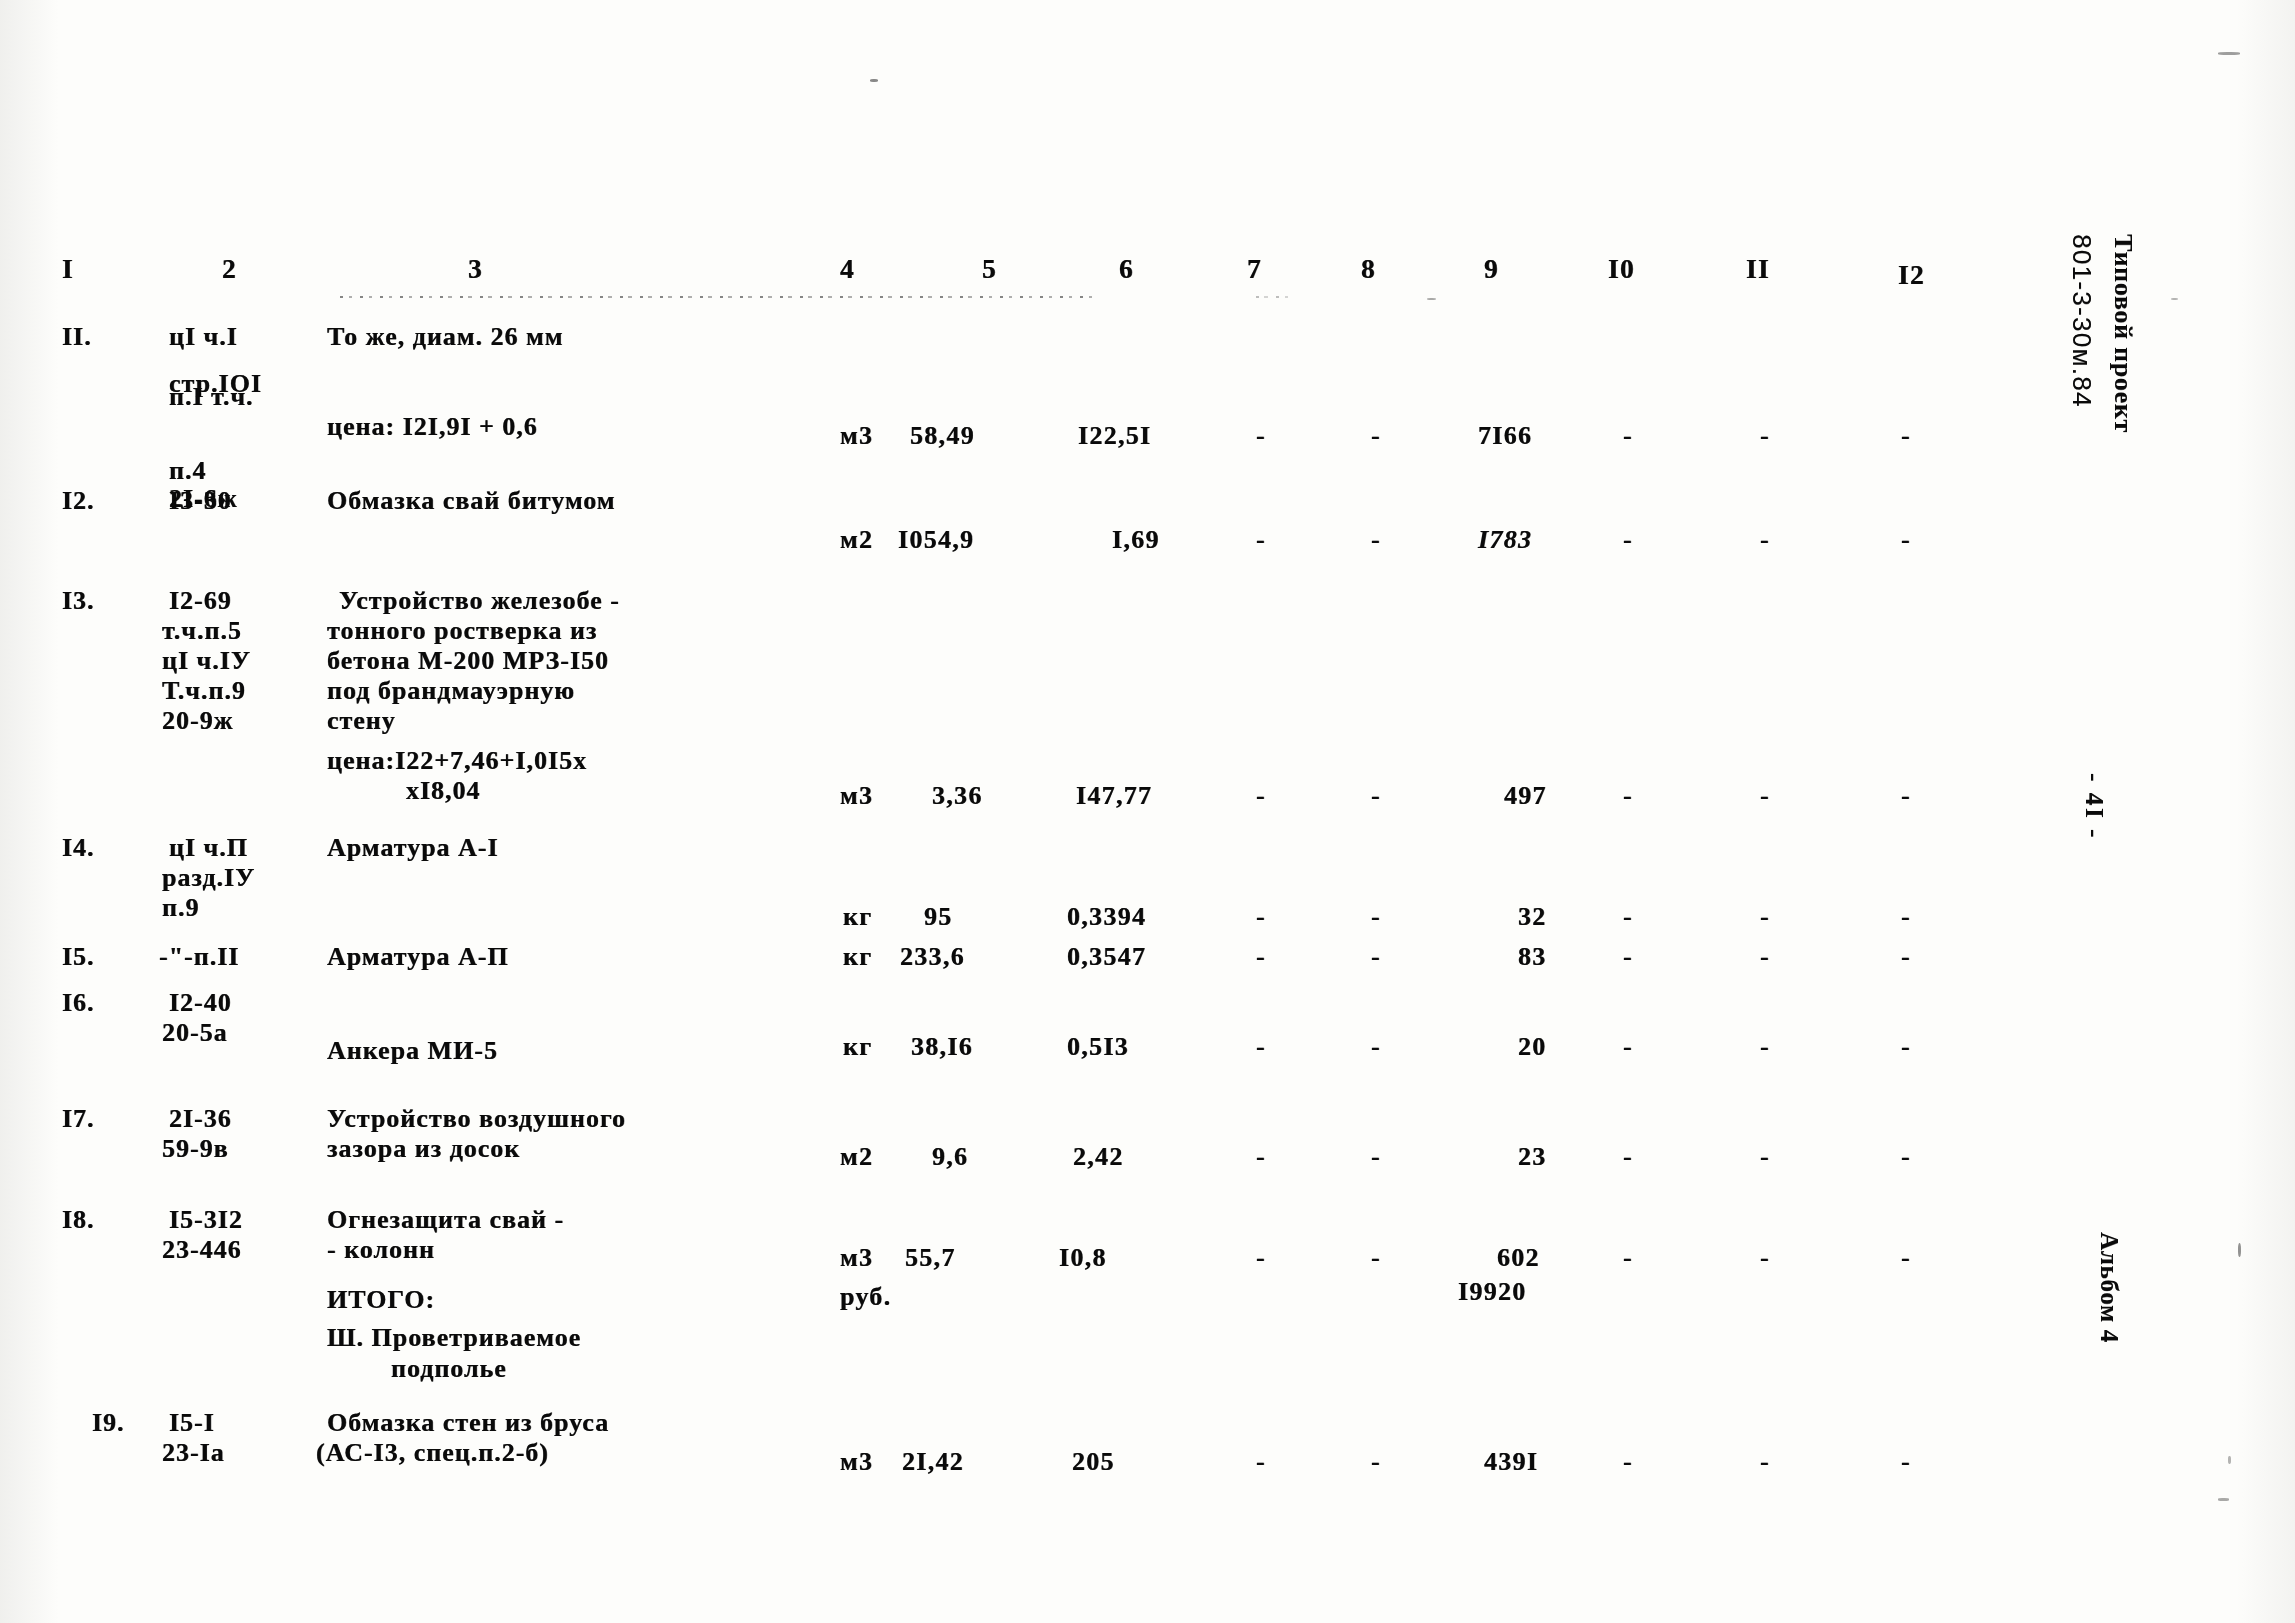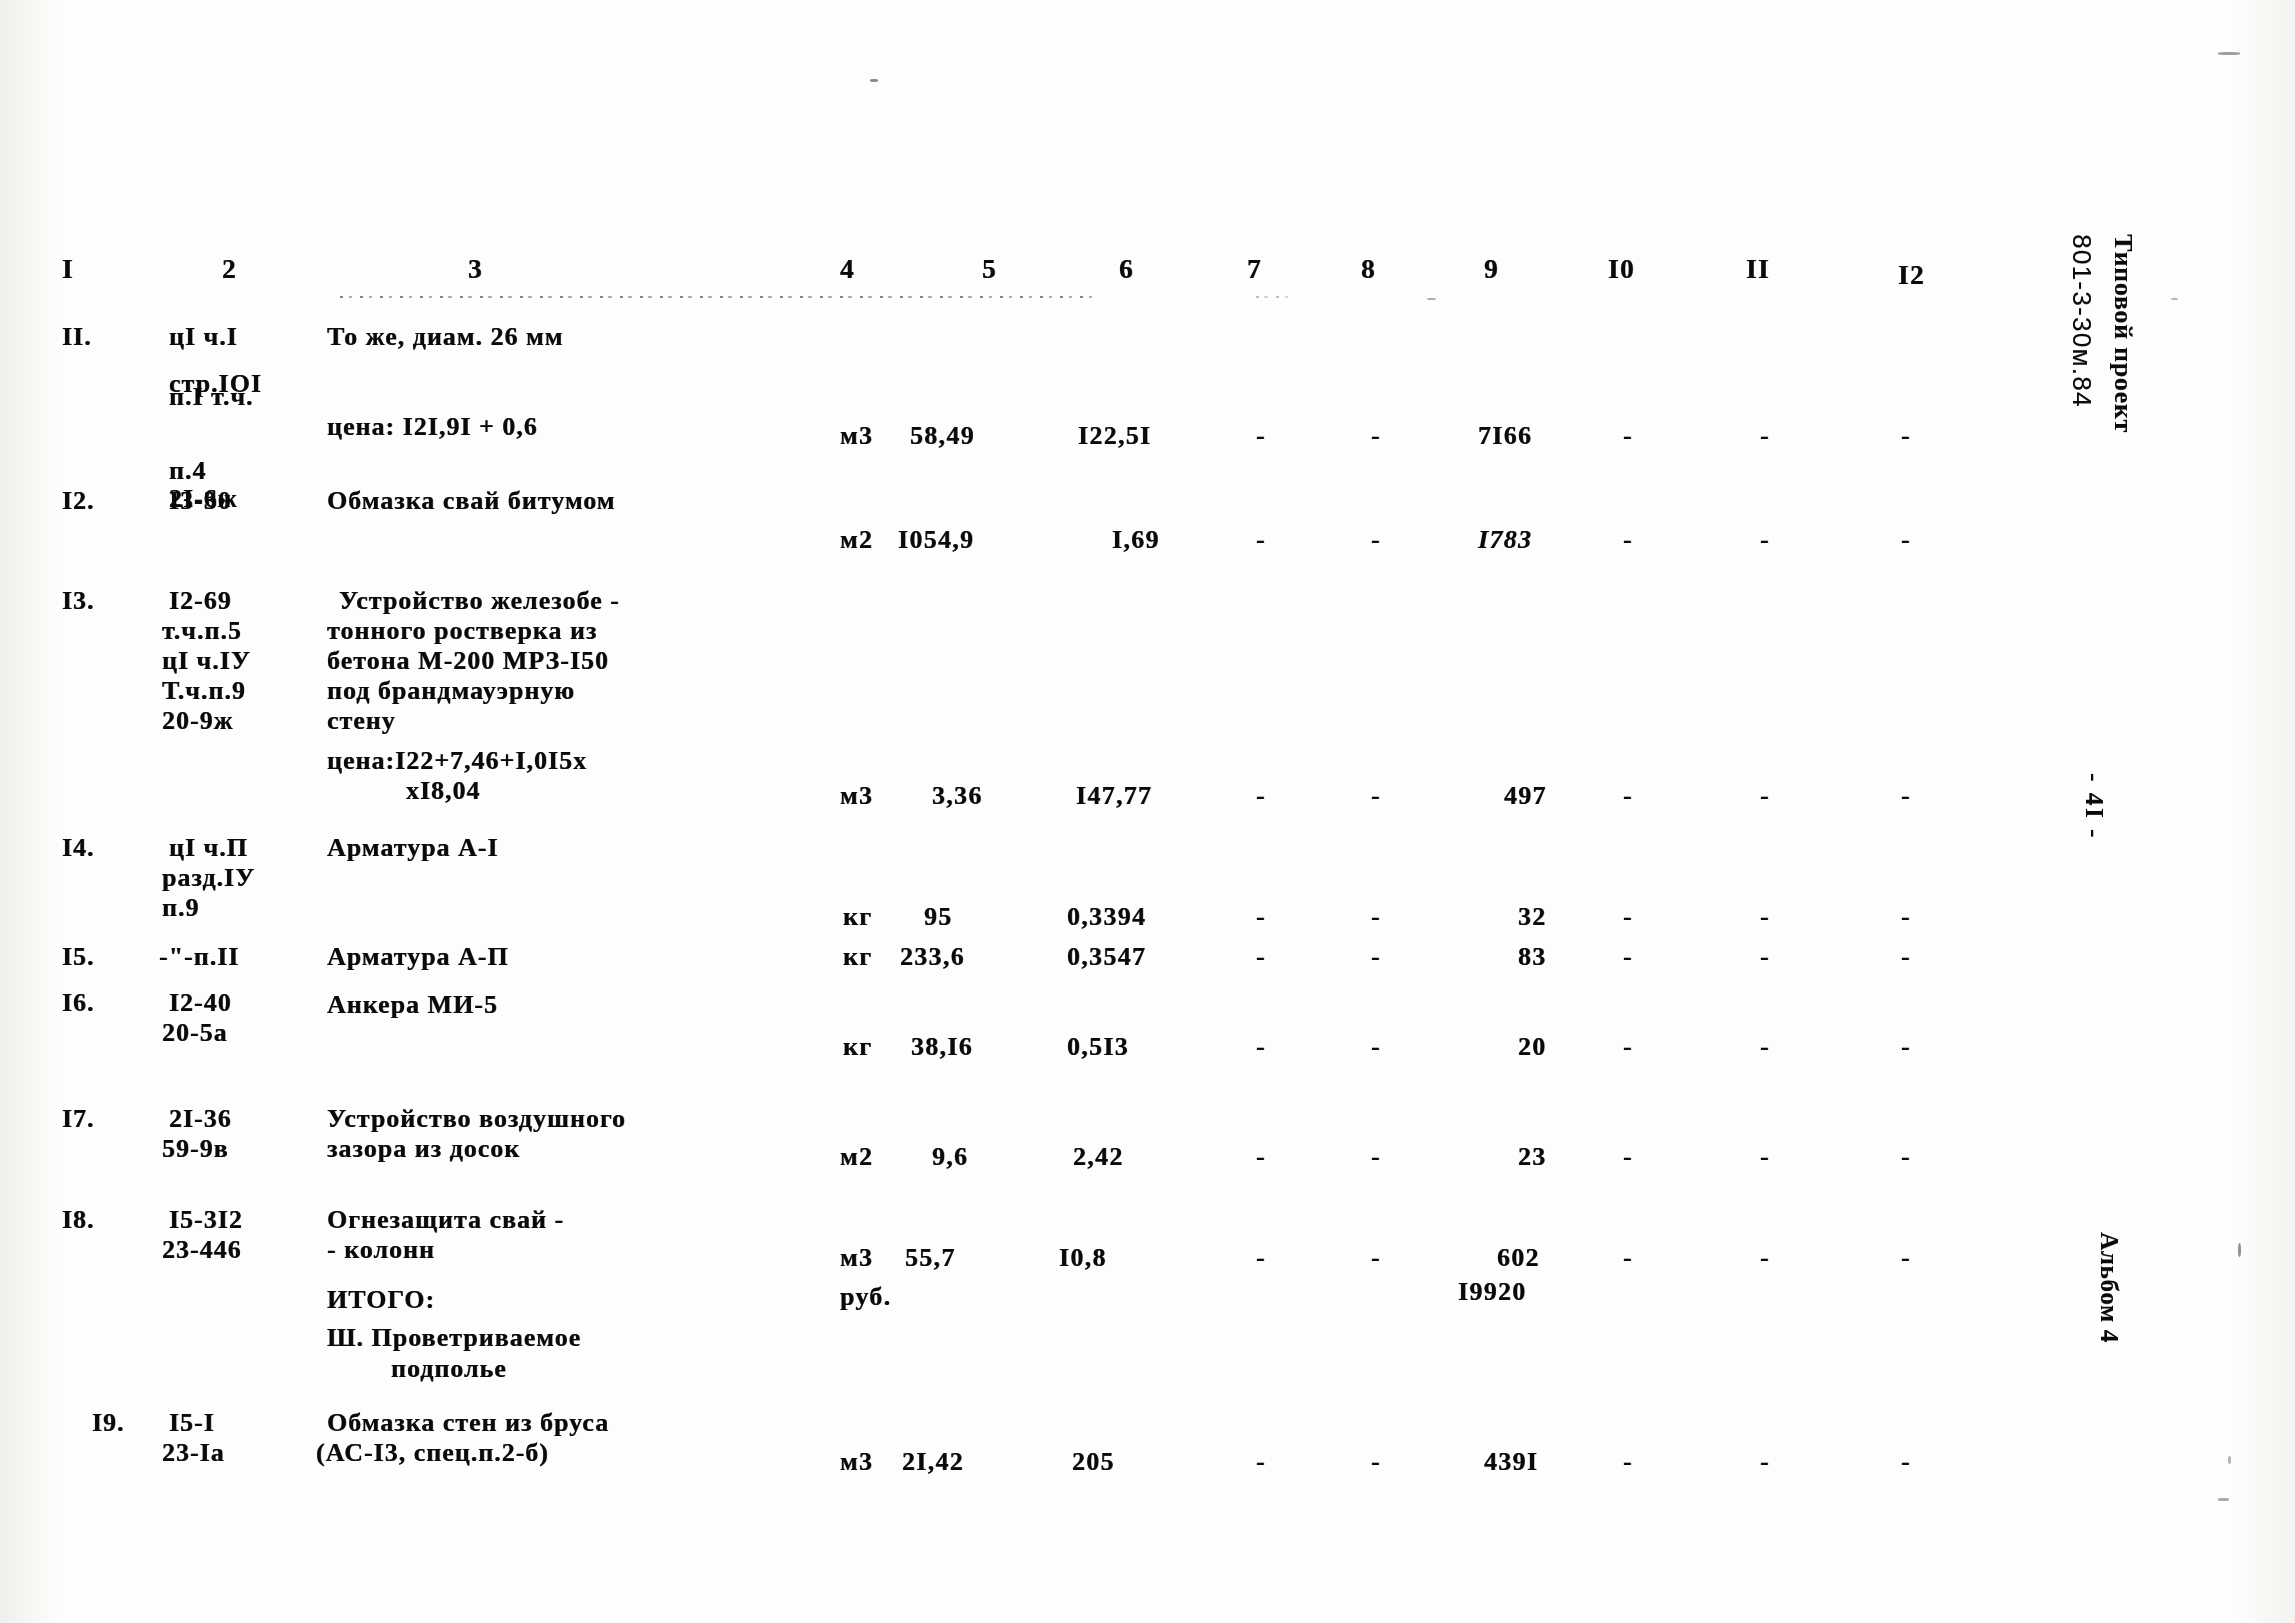--- a/index.html
+++ b/index.html
@@ -182,21 +182,21 @@
   <div class="tw num" style="left:1256px;top:944px;">-</div>
   <div class="tw num" style="left:1371px;top:944px;">-</div>
   <div class="tw num" style="left:1518px;top:944px;">83</div>
   <div class="tw num" style="left:1623px;top:944px;">-</div>
   <div class="tw num" style="left:1760px;top:944px;">-</div>
   <div class="tw num" style="left:1901px;top:944px;">-</div>
 
   <div class="tw" style="left:62px;  top:990px;">I6.</div>
   <div class="tw" style="left:169px; top:990px;">I2-40</div>
   <div class="tw" style="left:162px; top:1020px;">20-5а</div>
-  <div class="tw" style="left:327px; top:992px;">Анкера МИ-5</div>
+  <div class="tw" style="left:327px; top:1038px;">Анкера МИ-5</div>
   <div class="tw num" style="left:843px;top:1034px;">кг</div>
   <div class="tw num" style="left:911px;top:1034px;">38,I6</div>
   <div class="tw num" style="left:1067px;top:1034px;">0,5I3</div>
   <div class="tw num" style="left:1256px;top:1034px;">-</div>
   <div class="tw num" style="left:1371px;top:1034px;">-</div>
   <div class="tw num" style="left:1518px;top:1034px;">20</div>
   <div class="tw num" style="left:1623px;top:1034px;">-</div>
   <div class="tw num" style="left:1760px;top:1034px;">-</div>
   <div class="tw num" style="left:1901px;top:1034px;">-</div>
 

